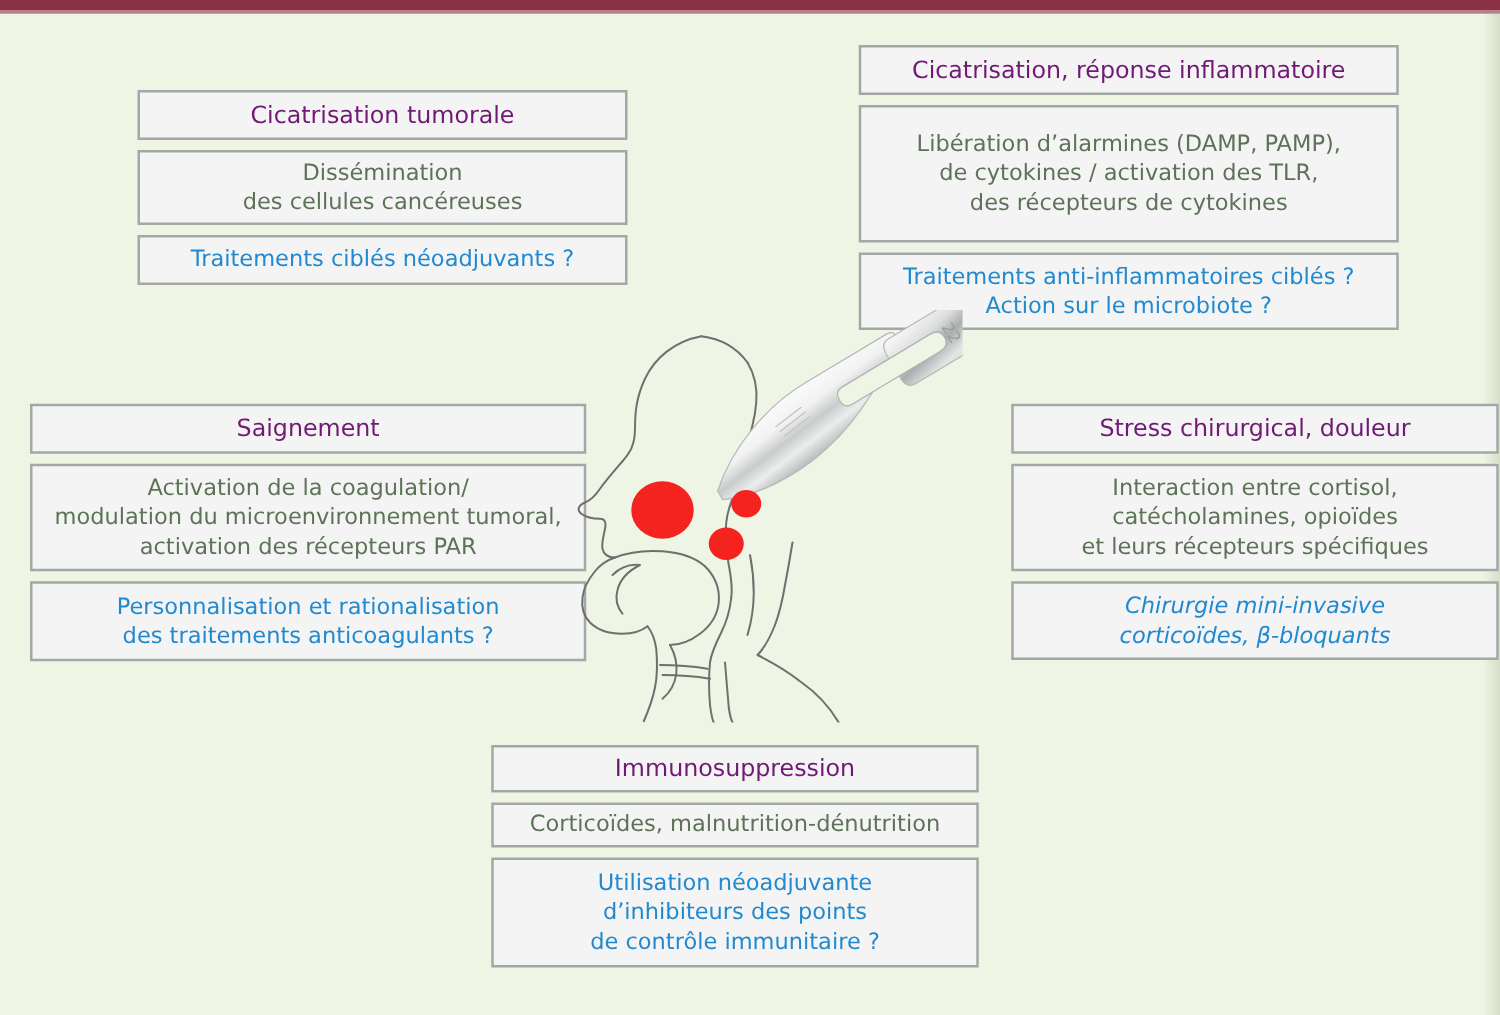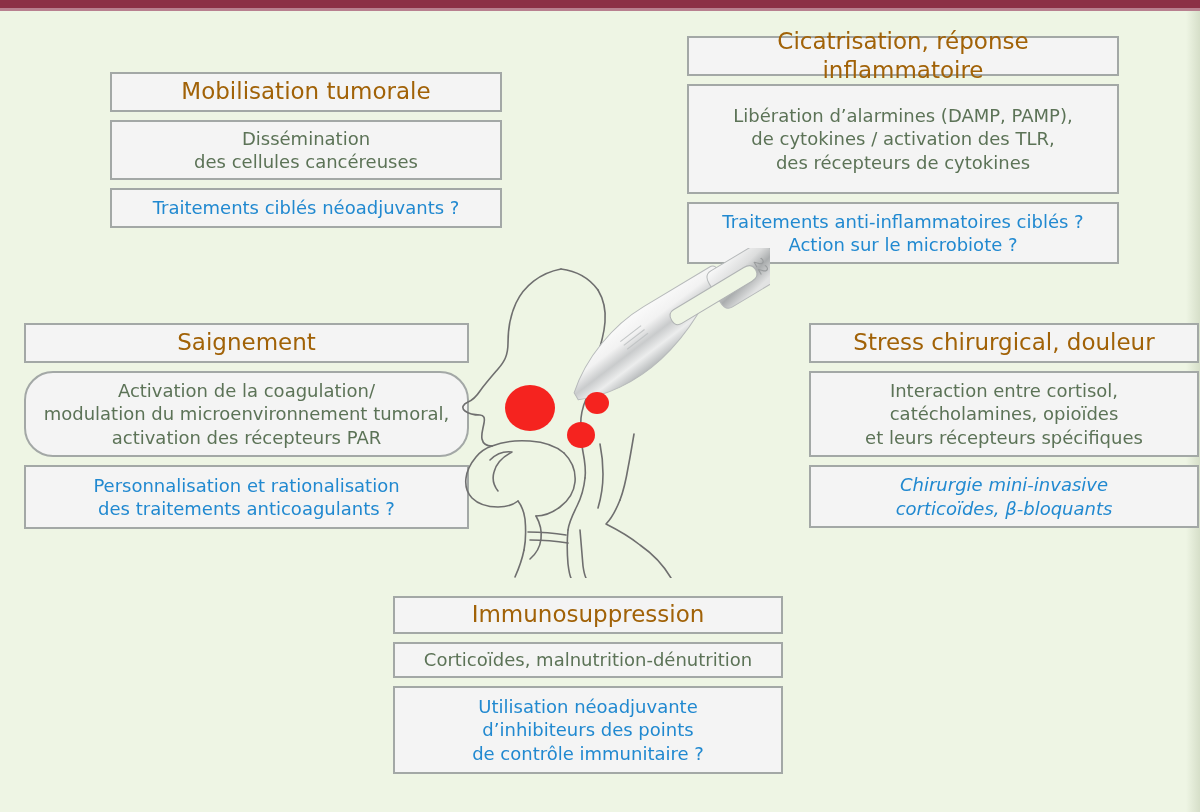--- a/index.html
+++ b/index.html
@@ -42,21 +42,21 @@
     background: #f4f4f4;
     border: 2px solid #a3a8a6;
     display: flex;
     align-items: center;
     justify-content: center;
     text-align: center;
     margin-bottom: 8px;
     padding: 4px 8px;
   }
   .box .txt { line-height: 1.28; }
-  .heading .txt { color: #a16207; font-size: 23px; }
+  .heading .txt { color: #701a75; font-size: 19px; }
   .mechanism .txt { color: #5c7357; font-size: 18px; }
   .treatment .txt { color: #2189d0; font-size: 18px; }
 
   
   #illus {
     position: absolute;
     left: 440px; top: 248px;
     width: 330px; height: 330px;
   }
   #illus svg { display: block; }
@@ -65,21 +65,21 @@
 <body>
 
 <div id="page">
 
   <div id="topbar"></div>
   <div id="topbar-line"></div>
   <div id="right-shade"></div>
 
   <div class="group" style="left:110px; top:72px; width:392px;">
     <div class="box heading" style="height:40px;">
-      <span class="txt">Mobilisation tumorale</span>
+      <span class="txt">Cicatrisation tumorale</span>
     </div>
     <div class="box mechanism" style="height:60px;">
       <span class="txt">Dissémination<br>des cellules cancéreuses</span>
     </div>
     <div class="box treatment" style="height:40px;">
       <span class="txt">Traitements ciblés néoadjuvants ?</span>
     </div>
   </div>
 
   <div class="group" style="left:687px; top:36px; width:432px;">
@@ -91,21 +91,21 @@
     </div>
     <div class="box treatment" style="height:62px;">
       <span class="txt">Traitements anti-inflammatoires ciblés ?<br>Action sur le microbiote ?</span>
     </div>
   </div>
 
   <div class="group" style="left:24px; top:323px; width:445px;">
     <div class="box heading" style="height:40px;">
       <span class="txt">Saignement</span>
     </div>
-    <div class="box mechanism" style="height:86px;border-radius:29px;">
+    <div class="box mechanism" style="height:86px;">
       <span class="txt">Activation de la coagulation/<br>modulation du microenvironnement tumoral,<br>activation des récepteurs PAR</span>
     </div>
     <div class="box treatment" style="height:64px;">
       <span class="txt">Personnalisation et rationalisation<br>des traitements anticoagulants ?</span>
     </div>
   </div>
 
   <div class="group" style="left:781px; top:323px; width:390px;margin-left:28px;">
     <div class="box heading" style="height:40px;">
       <span class="txt">Stress chirurgical, douleur</span>

